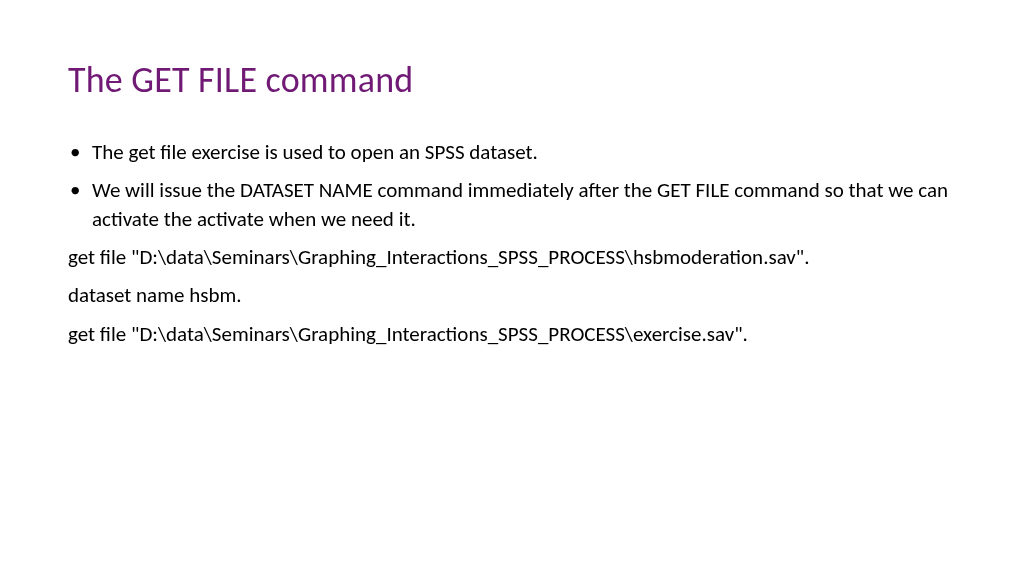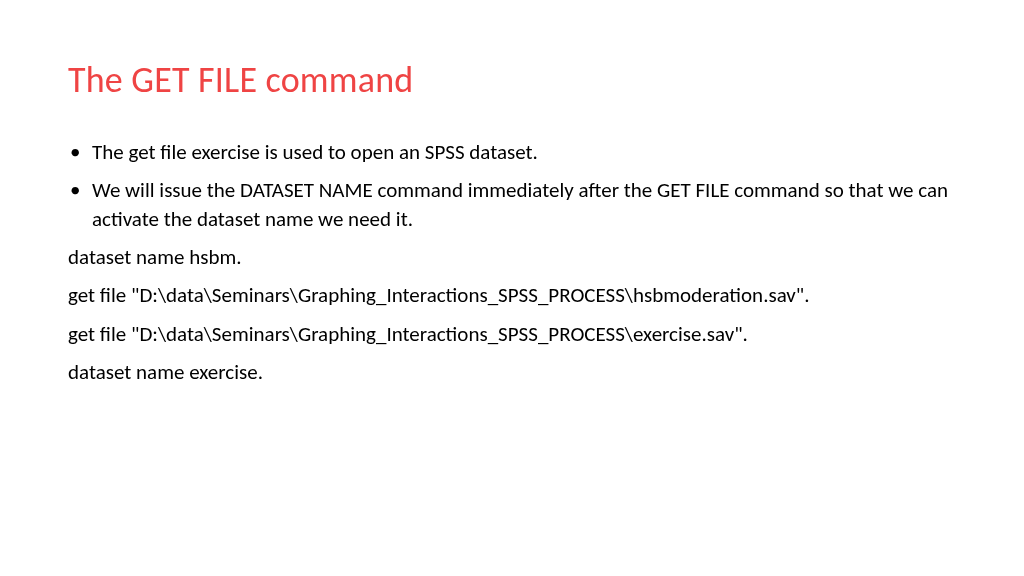--- a/index.html
+++ b/index.html
@@ -11,21 +11,21 @@
       width: 1024px;
       height: 576px;
       background: #ffffff;
       font-family: Calibri, "Segoe UI", Arial, sans-serif;
       color: #000000;
       padding: 58px 68px 40px 68px;
     }
     .title {
       font-size: 36px;
       font-weight: 400;
-      color: #ef4444;
+      color: #701a75;
       margin-bottom: 36px;
       letter-spacing: 0.2px;
     }
     .content {
       font-size: 21px;
       line-height: 1.35;
       color: #000000;
     }
     .bullet-item {
       display: flex;
@@ -52,21 +52,20 @@
 
 <div class="content">
 
   <div class="bullet-item">
     <div class="bullet-marker">•</div>
     <div class="bullet-text">The get file exercise is used to open an SPSS dataset.</div>
   </div>
 
   <div class="bullet-item">
     <div class="bullet-marker">•</div>
-    <div class="bullet-text">We will issue the DATASET NAME command immediately after the GET FILE command so that we can activate the dataset name we need it.</div>
+    <div class="bullet-text">We will issue the DATASET NAME command immediately after the GET FILE command so that we can activate the activate when we need it.</div>
   </div>
 
+  <div class="code-line">get file "D:\data\Seminars\Graphing_Interactions_SPSS_PROCESS\hsbmoderation.sav".</div>
   <div class="code-line">dataset name hsbm.</div>
-  <div class="code-line">get file "D:\data\Seminars\Graphing_Interactions_SPSS_PROCESS\hsbmoderation.sav".</div>
   <div class="code-line">get file "D:\data\Seminars\Graphing_Interactions_SPSS_PROCESS\exercise.sav".</div>
-  <div class="code-line">dataset name exercise.</div>
 
 </div>
 
 </body></html>

